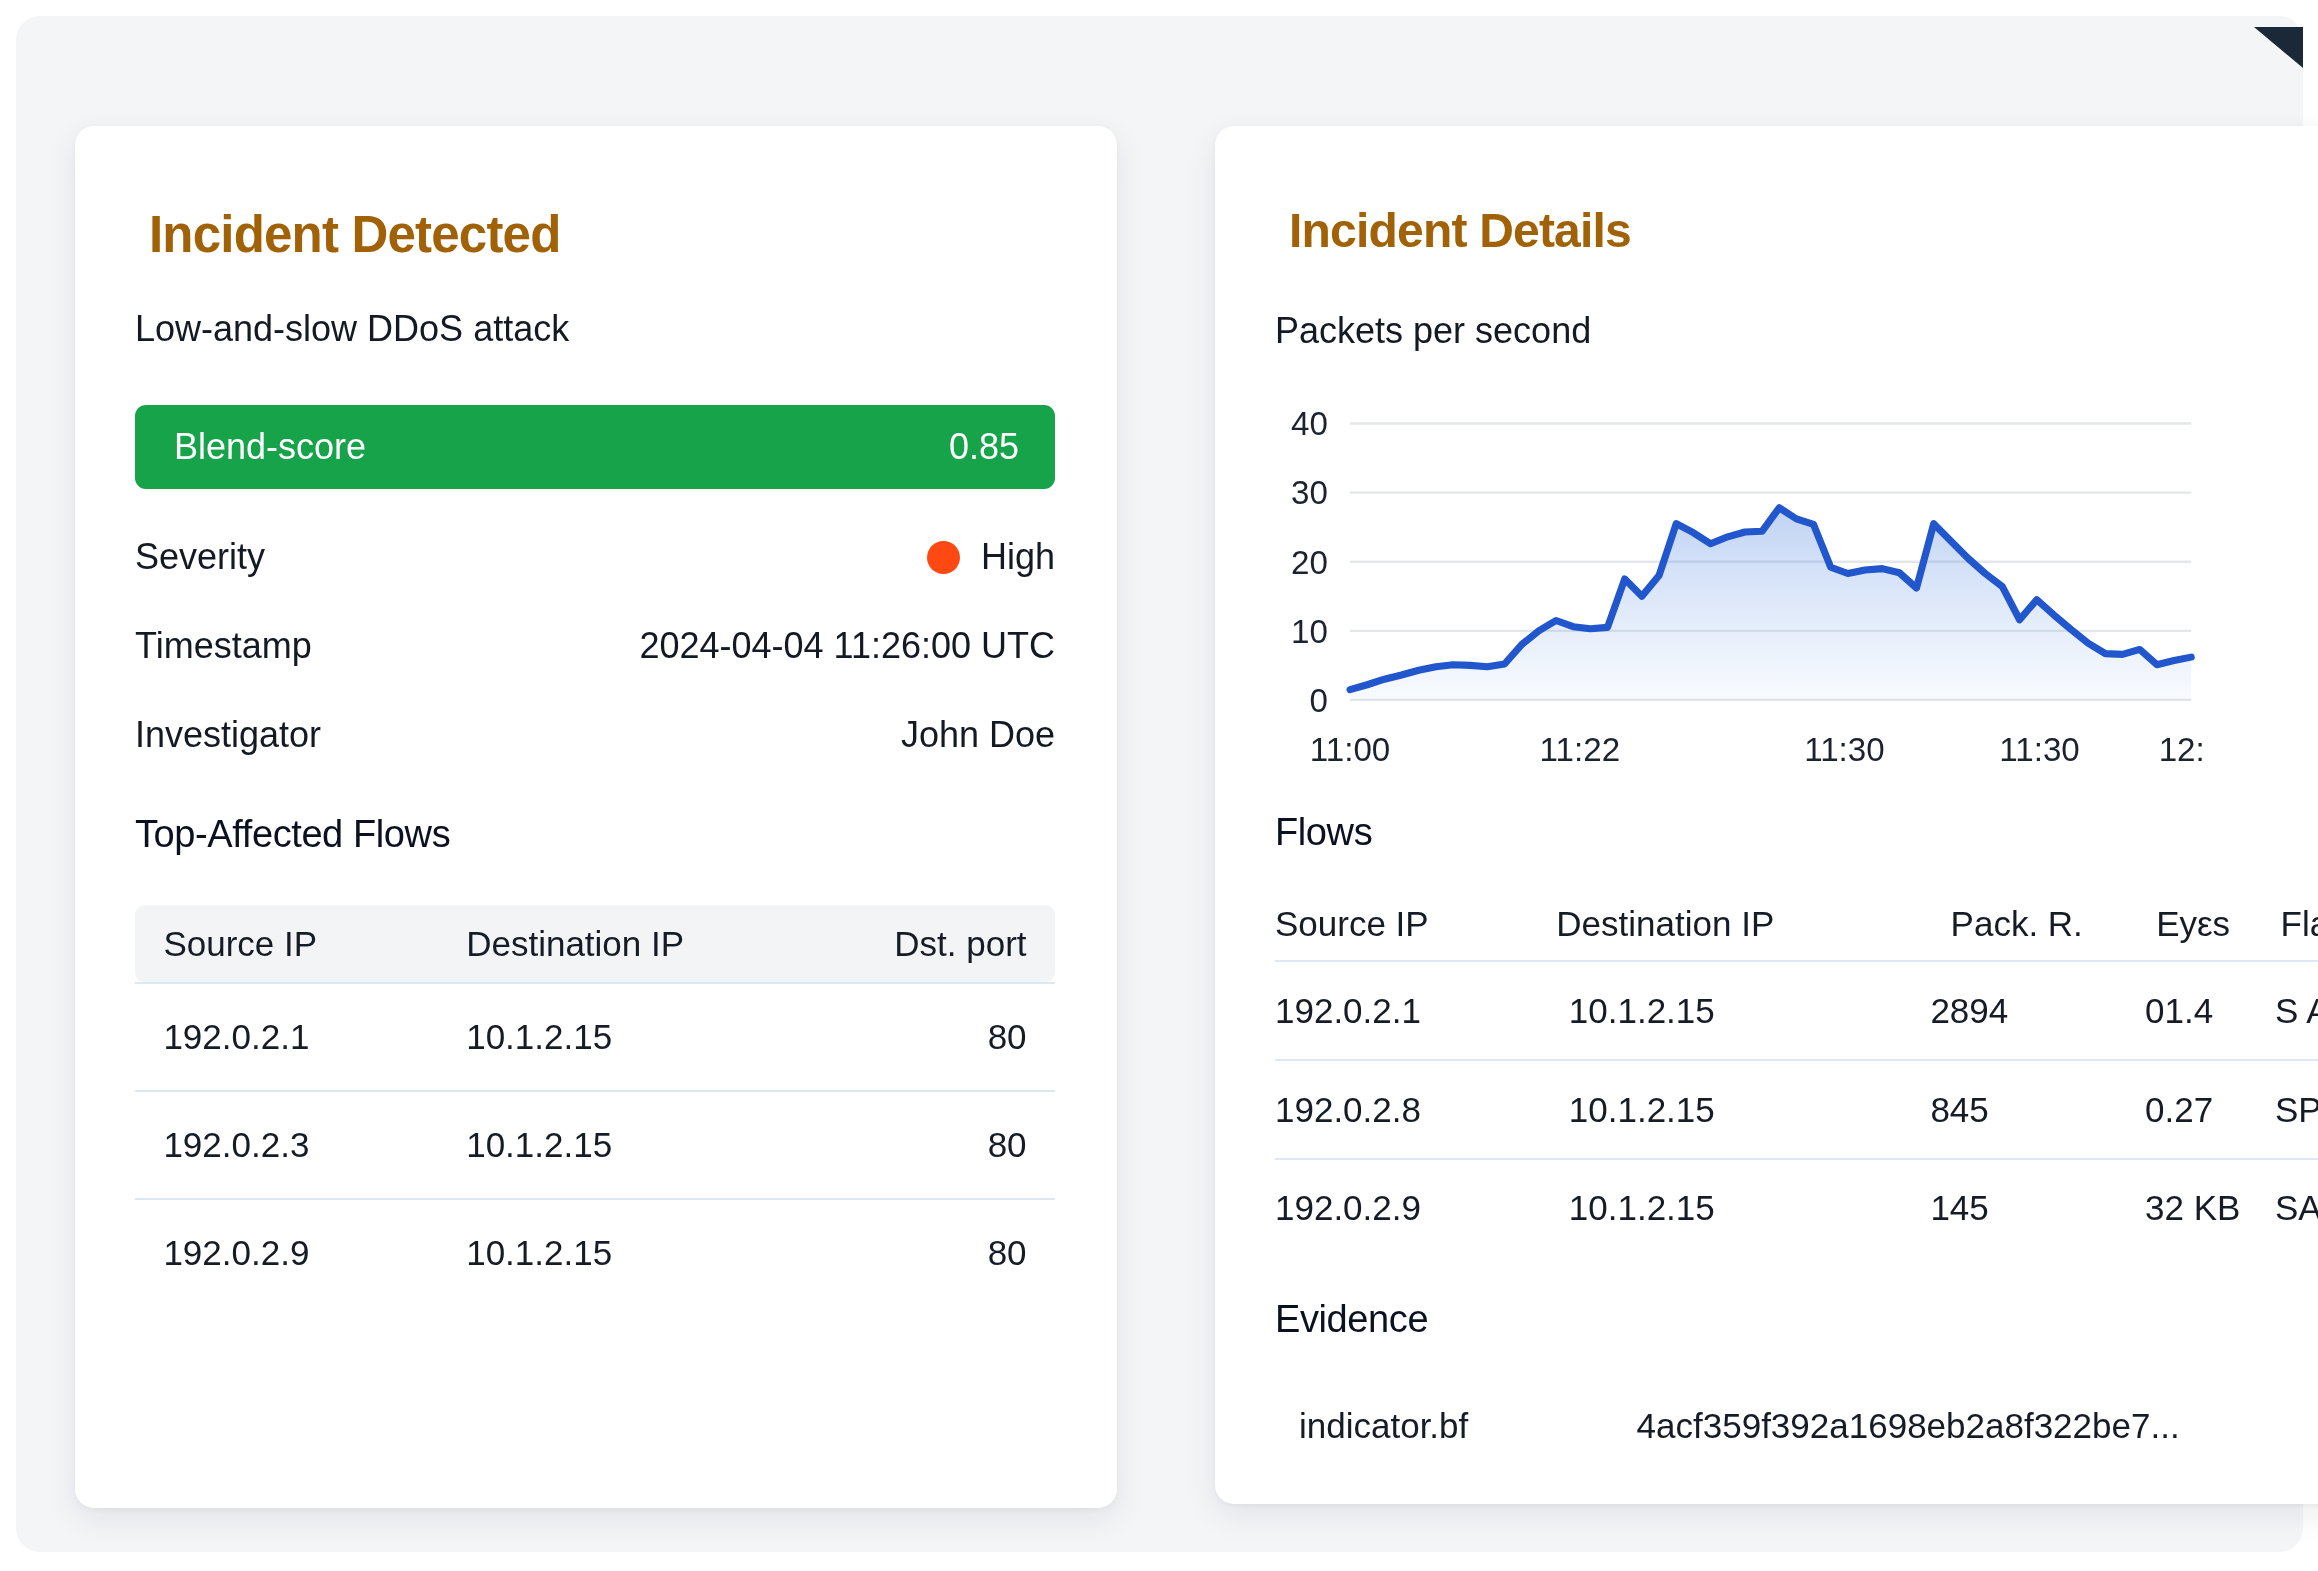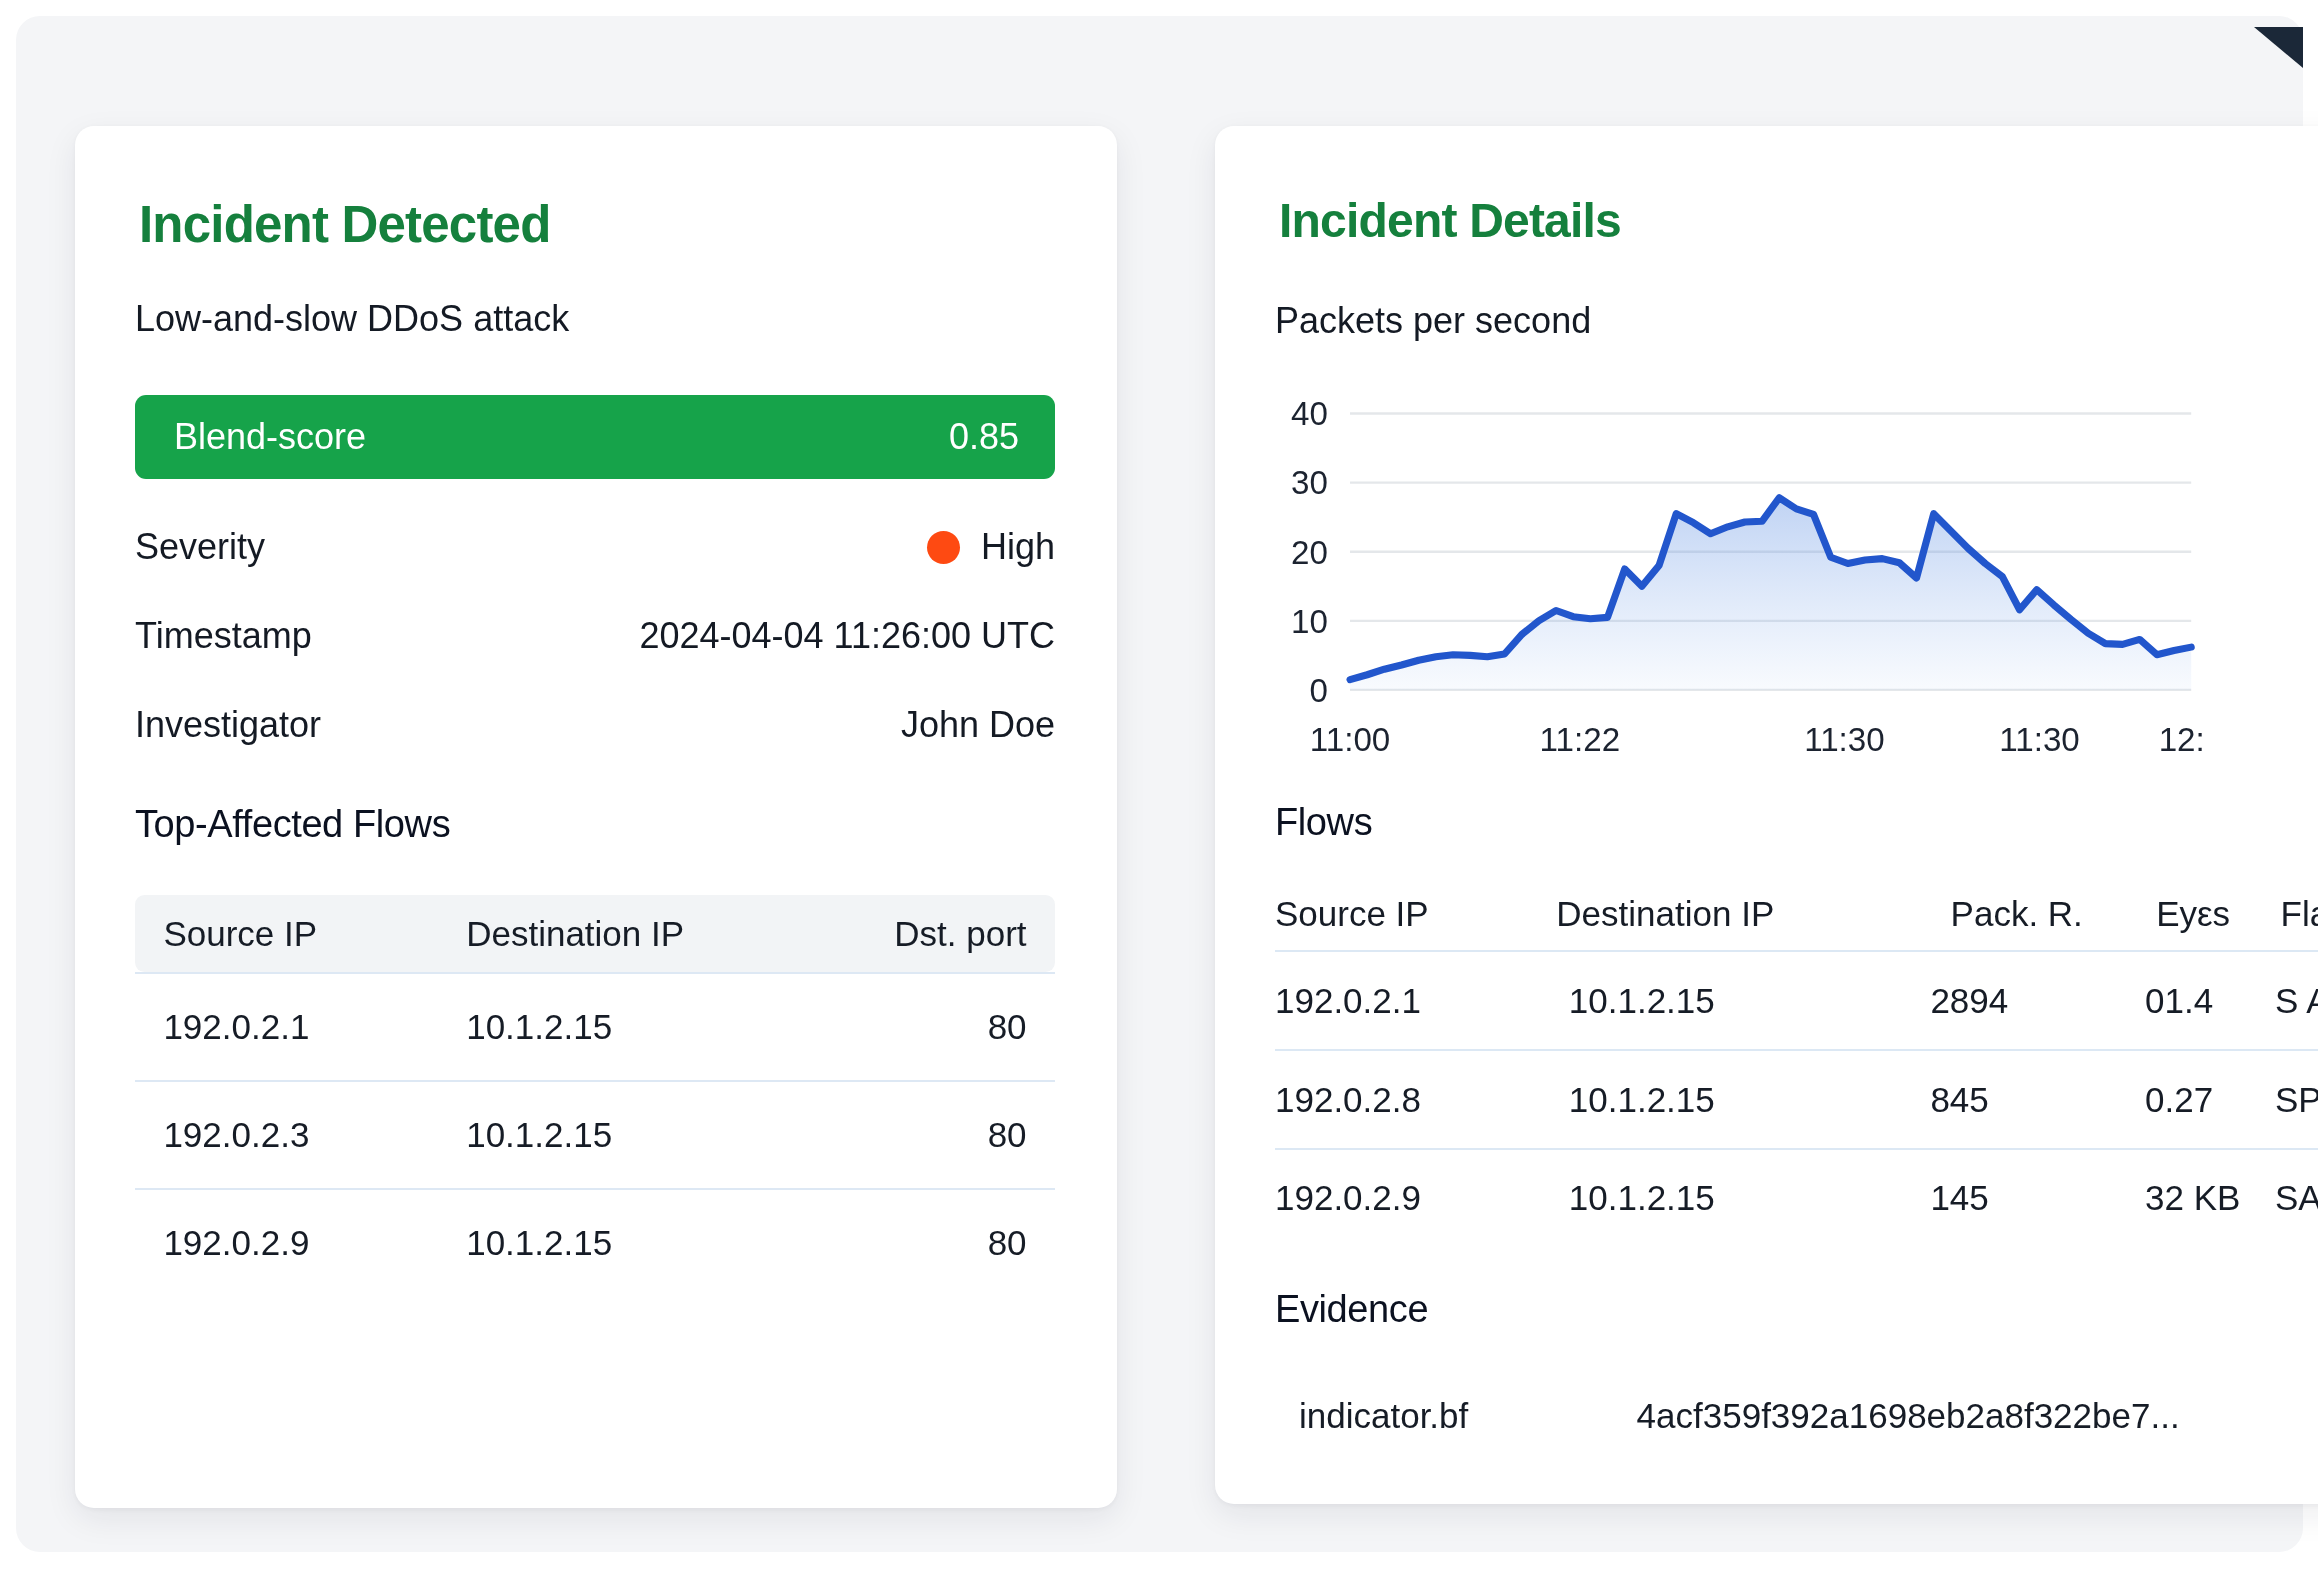--- a/index.html
+++ b/index.html
@@ -16,21 +16,21 @@
     position:absolute;top:11px;right:0px;width:0;height:0;
     border-top:41px solid #1b2838;border-left:49px solid transparent;
   }
   .card{
     position:absolute;background:#ffffff;border-radius:19px;
     box-shadow:0 11px 32px rgba(20,30,55,0.08),0 1.6px 4.7px rgba(20,30,55,0.04);
   }
   .card-left{left:75px;top:126px;width:1042px;height:1382px;padding:65px 62px 0 60px;box-sizing:border-box;}
   .card-right{left:1215px;top:126px;width:1248px;height:1378px;padding:63px 58px 12px 60px;box-sizing:border-box;}
 
-  h1{margin:4px;font-size:51px;font-weight:700;color:#15803d;letter-spacing:-0.8px;}
+  h1{margin:14px;font-size:51px;font-weight:700;color:#a16207;letter-spacing:-0.8px;}
   .card-right h1{font-size:48px;}
   .subtitle{margin-top:44px;font-size:36px;color:#141a24;}
   .score-bar{
     margin-top:55px;height:84px;border-radius:11px;display:flex;
     justify-content:space-between;align-items:center;padding:0 36px;
     color:#ffffff;font-size:36px;
   }
   .field{display:flex;justify-content:space-between;align-items:center;margin-top:47px;font-size:36px;color:#141a24;}
   .field-value{display:flex;align-items:center;gap:20.5px;}
   .dot{width:33px;height:33px;border-radius:50%;display:inline-block;}

